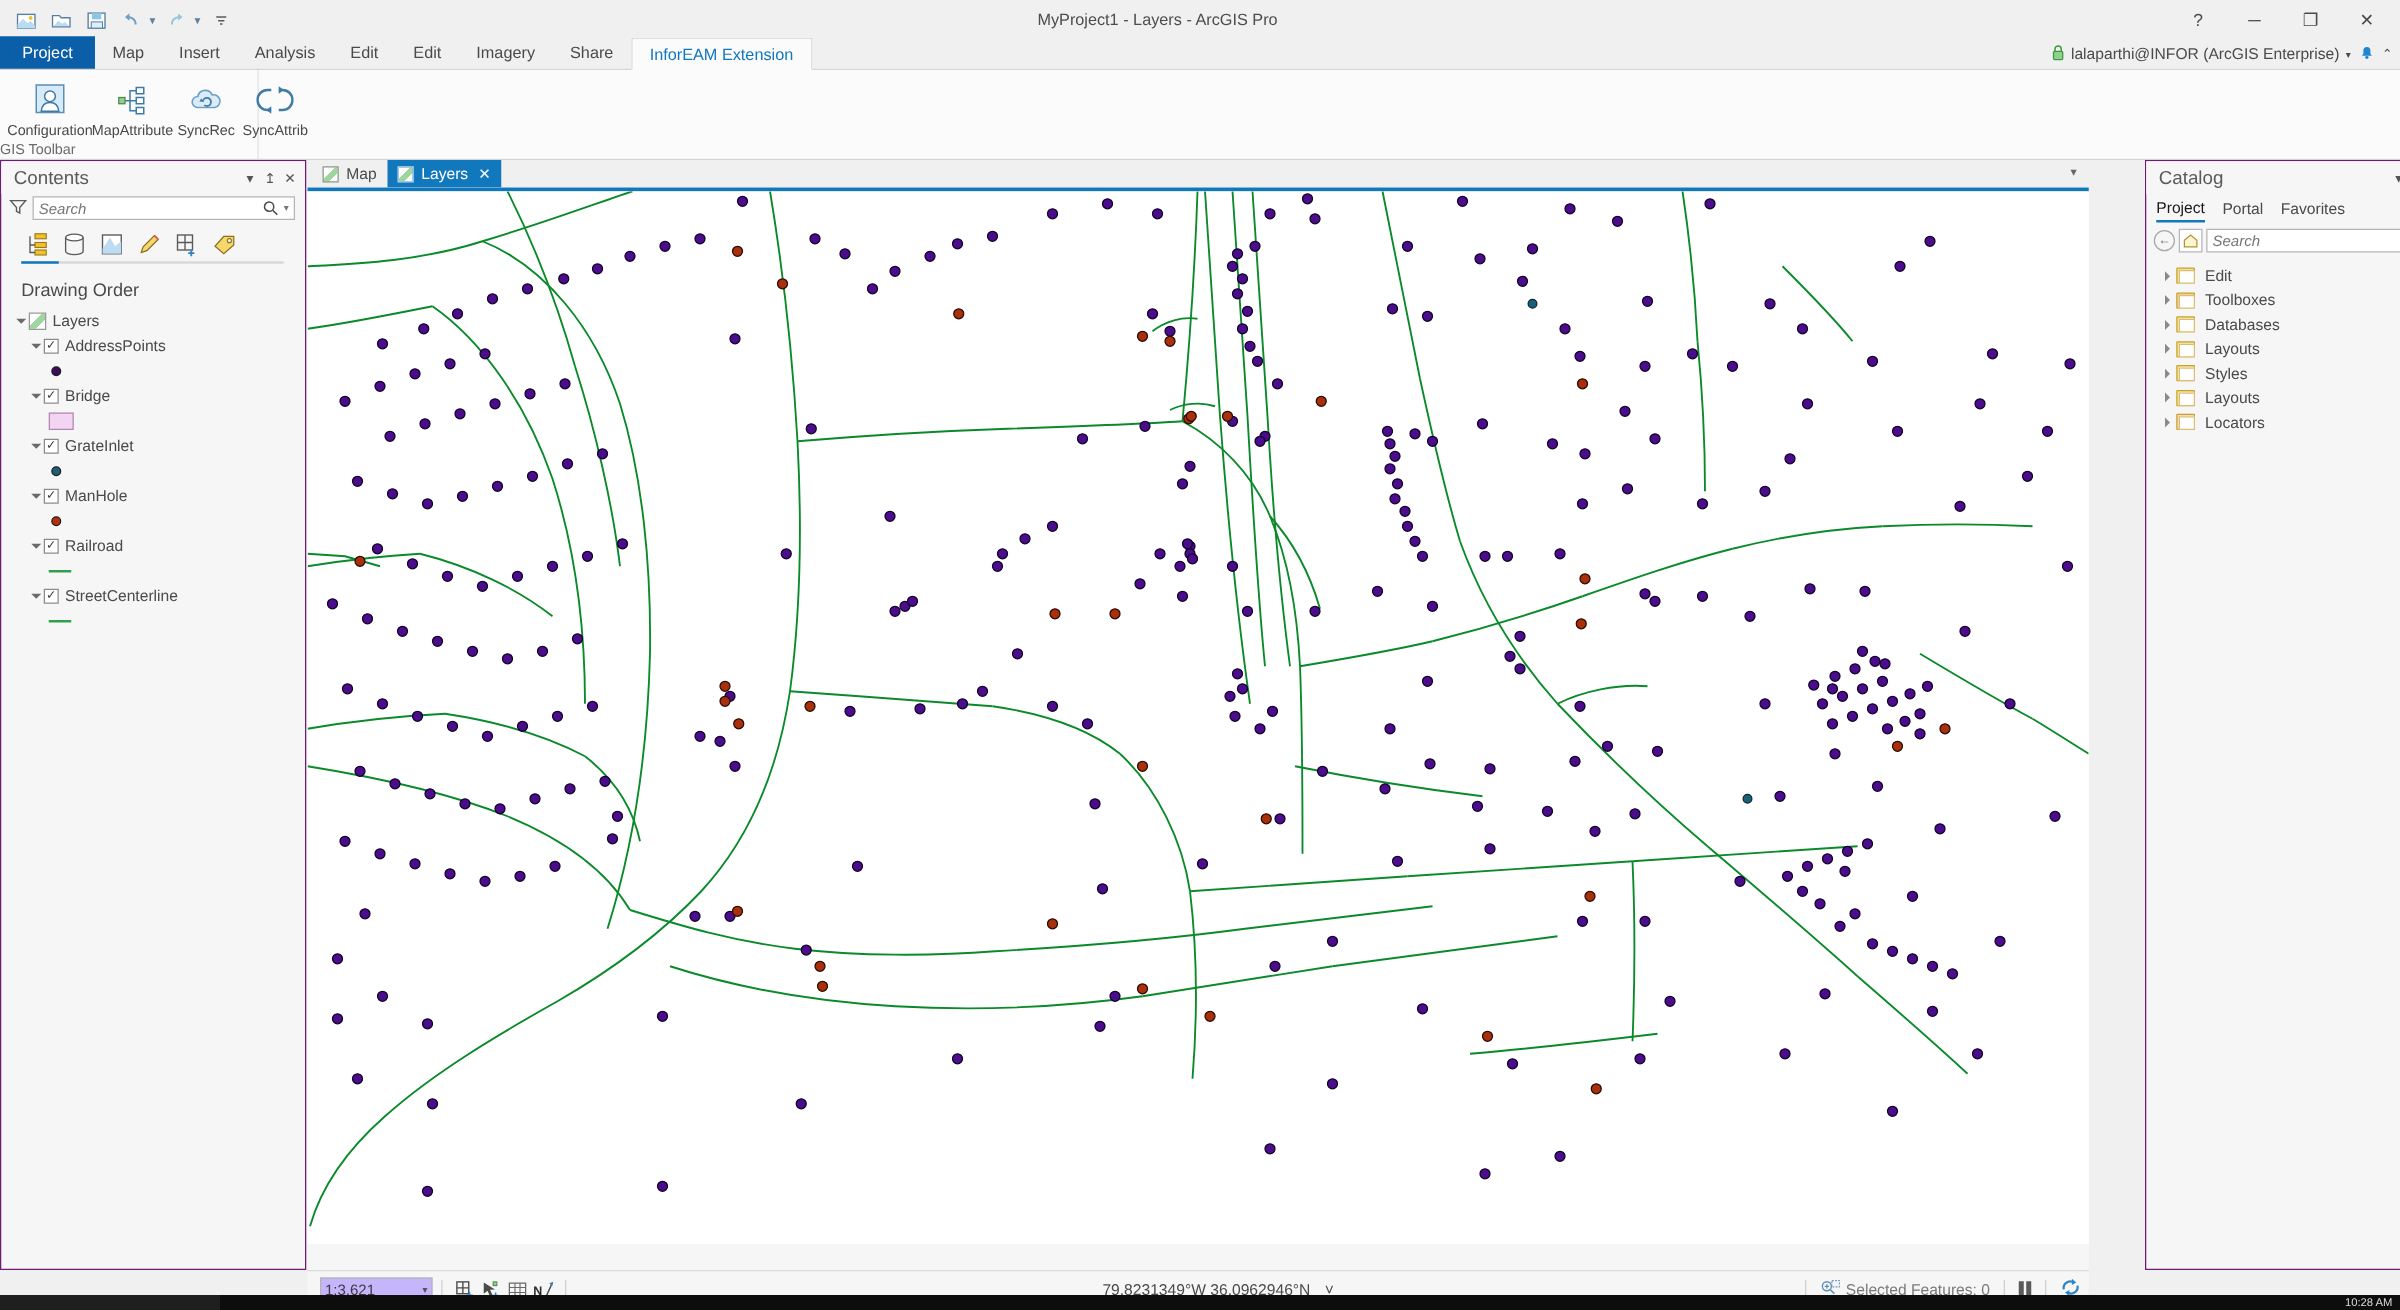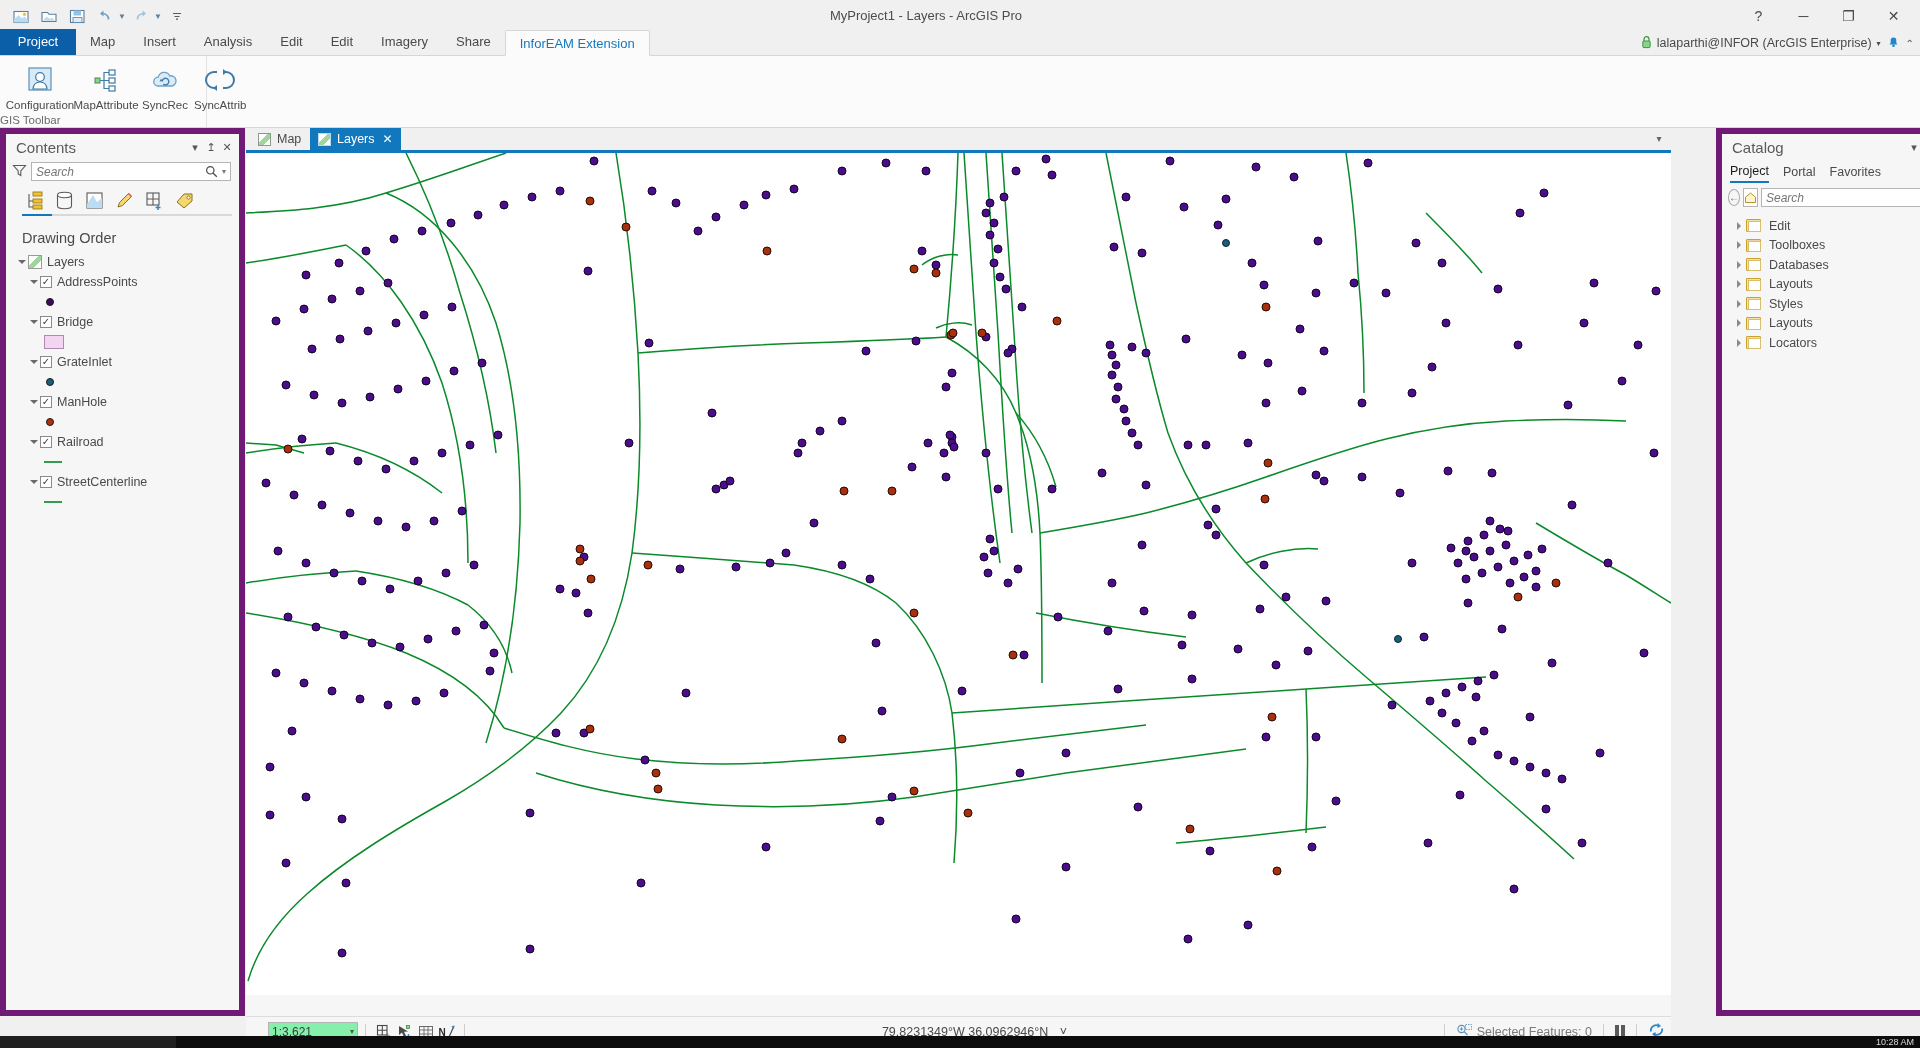--- a/index.html
+++ b/index.html
@@ -74,21 +74,21 @@
   }
   .ribbon-item .ri-ico { height:34px; display:flex; align-items:center; justify-content:center; }
   .ribbon-item .ri-lbl { font-size:11.5px; color:#4a4a4a; margin-top:2px; text-align:center; line-height:12px; white-space:nowrap; }
   #group-label {
     position:absolute; bottom:1px; left:0; width:207px; text-align:left;
     font-size:11.5px; color:#6a6a6a;
   }
 
   
   .pane {
-    position:absolute; background:#f6f6f6; border:6px solid #701a75;
+    position:absolute; background:#f6f6f6; border:1px solid #701a75;
   }
   .pane-header {
     height:26px; display:flex; align-items:center; padding:0 4px 0 10px;
     background:#f6f6f6;
   }
   .pane-title { font-size:15px; color:#5a5a5a; flex:1; }
   .pane-btn {
     width:16px; height:18px; display:flex; align-items:center; justify-content:center;
     font-size:11px; color:#555; cursor:pointer;
   }
@@ -207,23 +207,23 @@
   }
   #map-svg { display:block; }
 
   
   #statusbar {
     position:absolute; left:246px; top:1016px; width:1425px; height:30px;
     background:#f6f6f6; border-top:1px solid #dcdcdc;
     display:flex; align-items:center; padding:0 6px;
   }
   #scale-box {
-    width:90px; height:20px; border:1px solid #b4b4b4; background:#86efac;
+    width:90px; height:20px; border:1px solid #b4b4b4; background:#c4b5fd;
     display:flex; align-items:center; padding:0 3px; font-size:12px; color:#3a3a3a;
-    margin-left:16px; cursor:text;
+    margin-left:4px; cursor:text;
   }
   #scale-box .val { flex:1; }
   #scale-box .dd { font-size:8px; color:#555; cursor:pointer; }
   .sb-sep { width:1px; height:16px; background:#cfcfcf; margin:0 7px; }
   .sb-btn {
     width:21px; height:20px; display:flex; align-items:center; justify-content:center;
     cursor:pointer; border:1px solid transparent;
   }
   #coords { position:absolute; left:0; width:1425px; text-align:center; font-size:12.5px; color:#4a4a4a; pointer-events:none; }
   #coords span { pointer-events:auto;margin-left:32px; }

